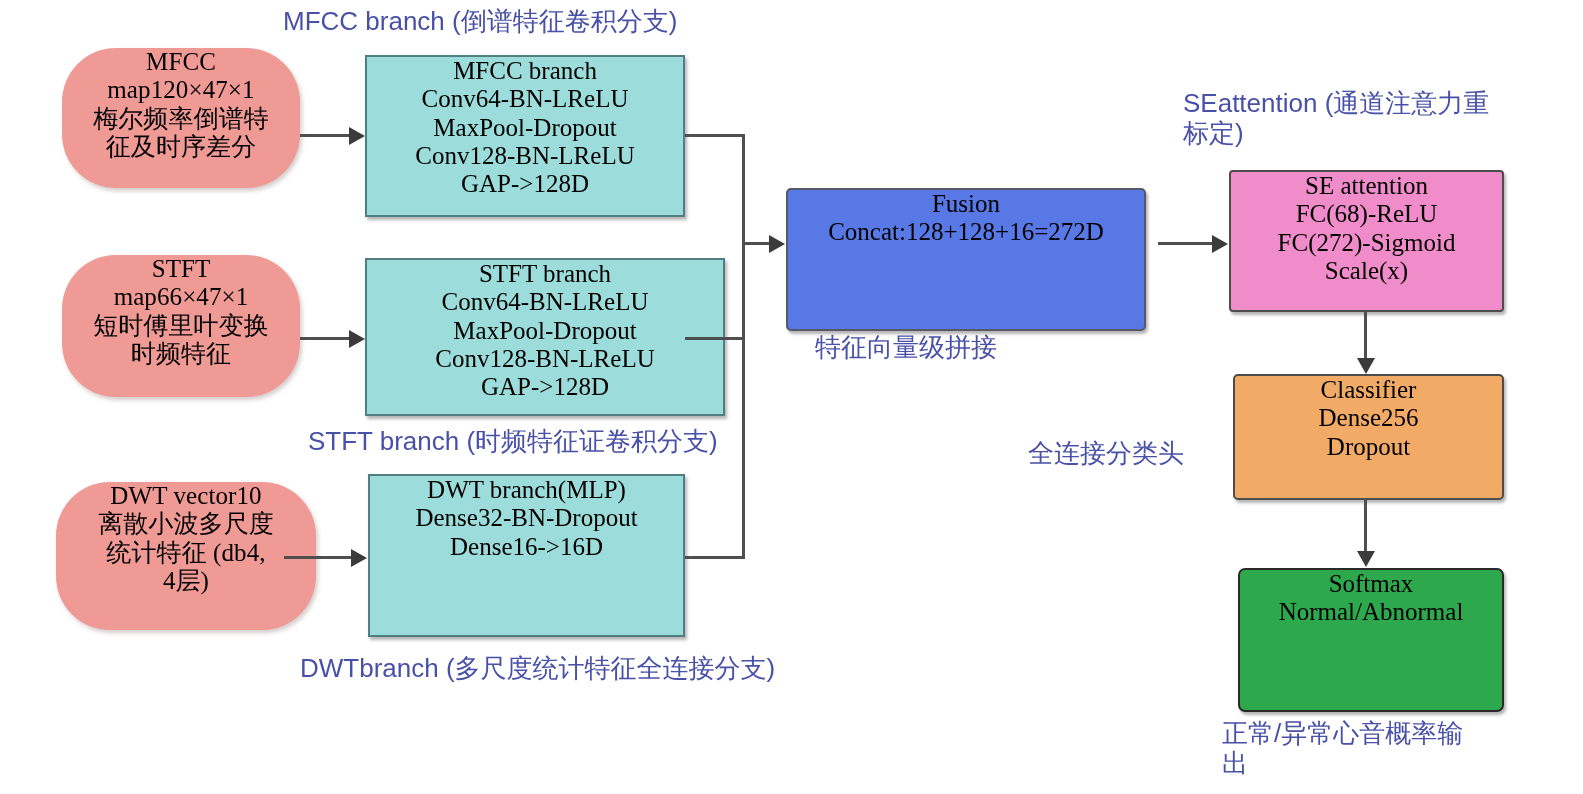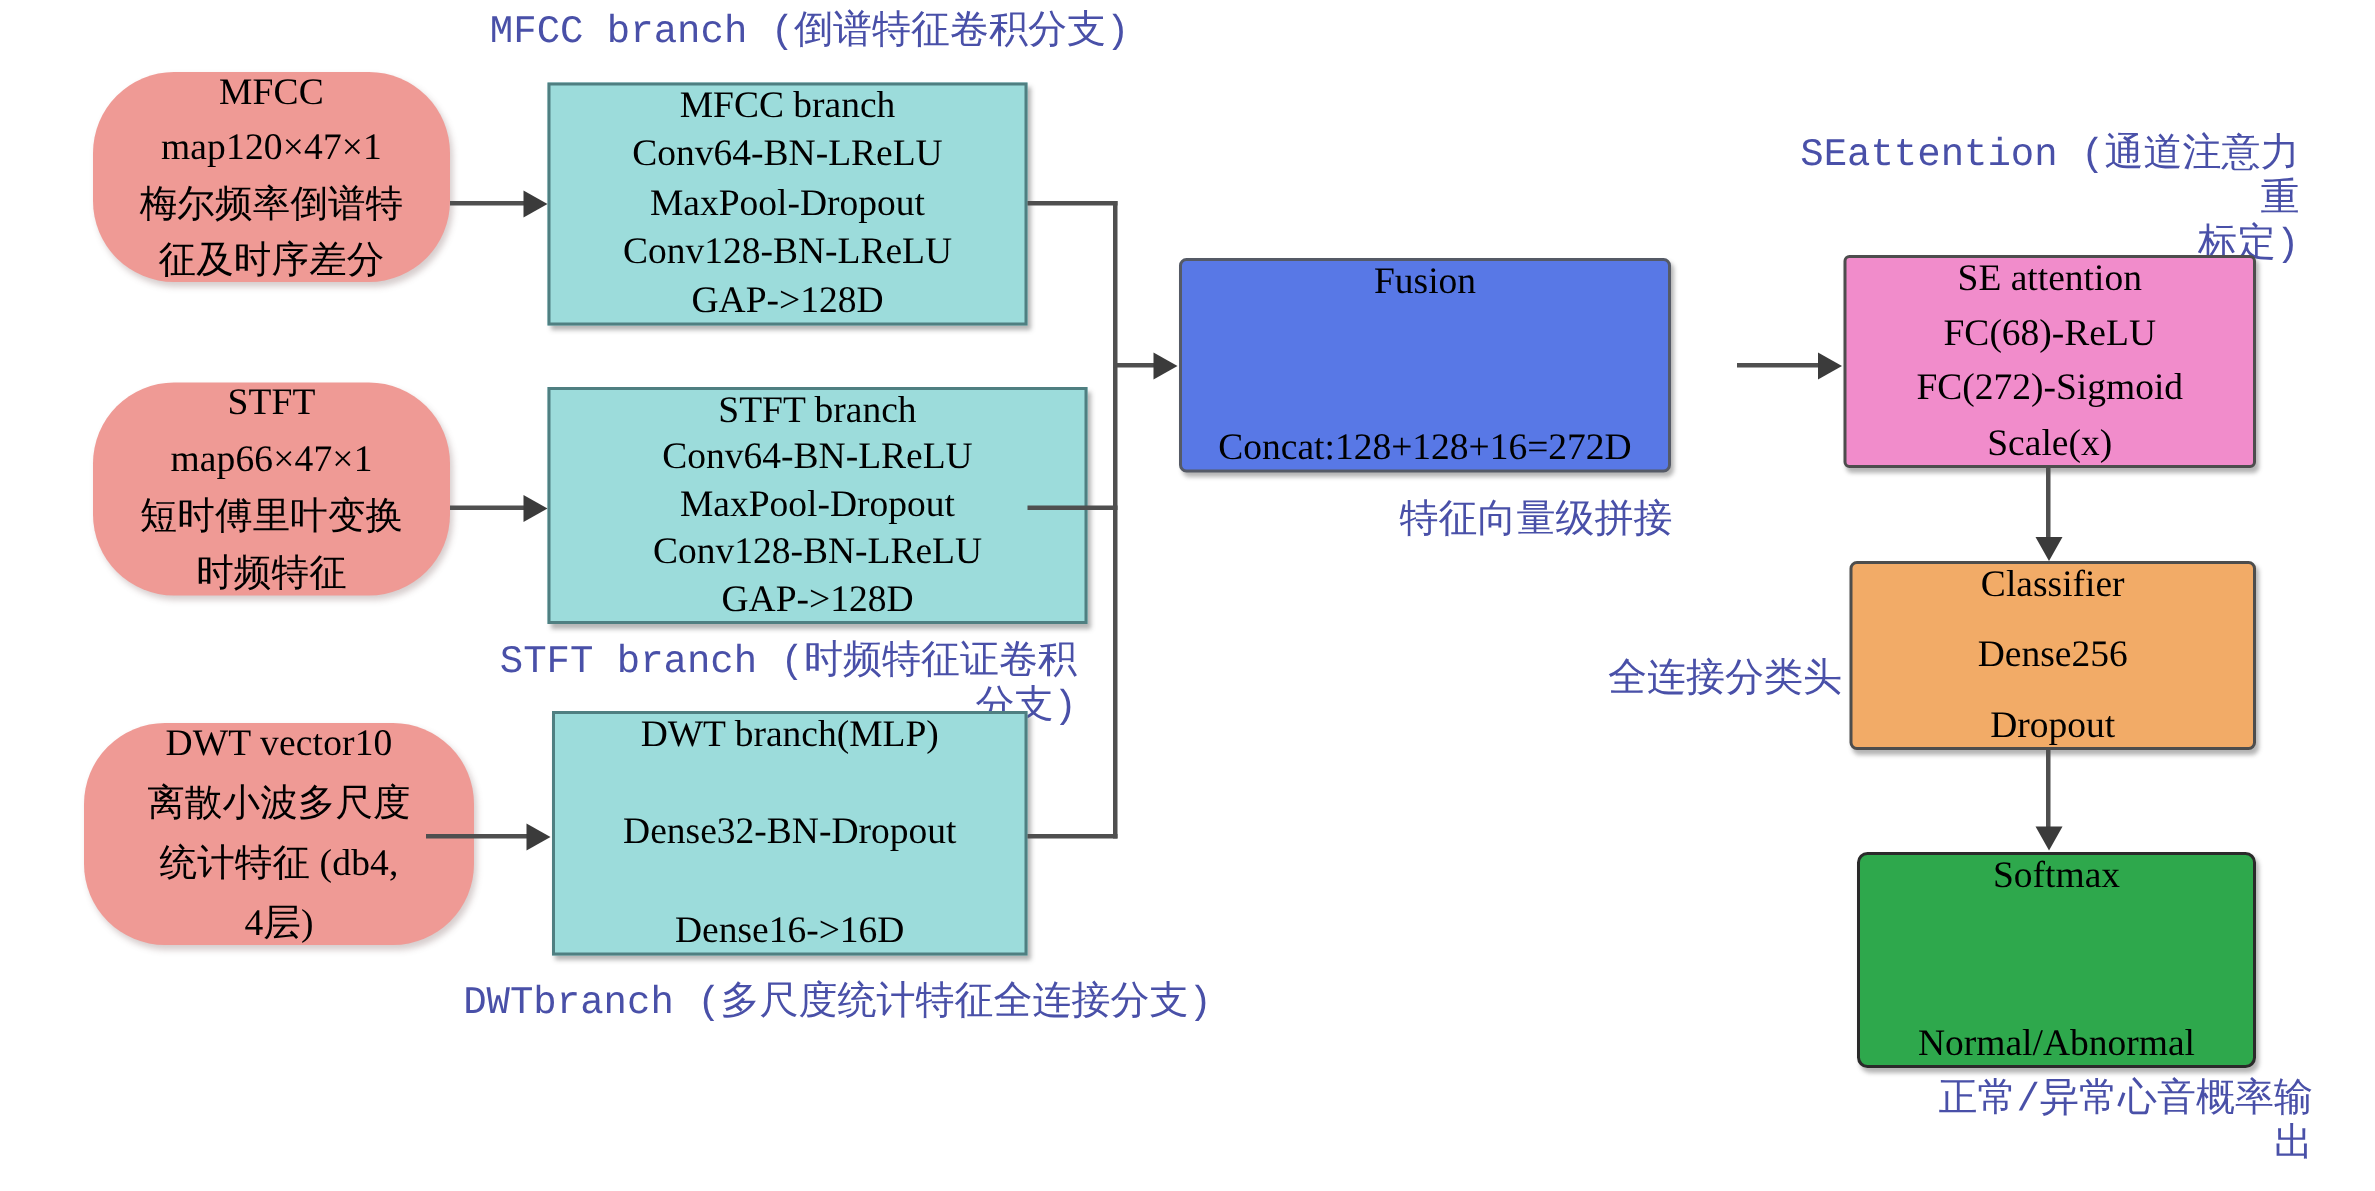--- a/index.html
+++ b/index.html
@@ -17,21 +17,21 @@
     overflow:hidden;
   }
 
   
   .node{
     position:absolute;
     box-sizing:border-box;
     display:flex;
     flex-direction:column;
     align-items:center;
-    justify-content:space-between;
+    justify-content:flex-start;
     text-align:center;
     line-height:1.13;
     color:#000;
     white-space:pre-line;
     border:2px solid #4a4a4a;
     box-shadow:2px 3px 3px rgba(90,90,90,.45);
   }
 
   .node .line{display:block;}
 
@@ -83,23 +83,23 @@
     border-radius:7px;
     font-size:25px;
   }
 
   
   .caption{
     position:absolute;
     color:#4950a8;
     font-size:26px;
     line-height:1.16;
-    text-align:right;
+    text-align:left;
     white-space:pre-line;
-    font-family:Liberation Mono, monospace;
+    font-family:Liberation Sans, sans-serif;
   }
 
   
   .edge{
     position:absolute;
     background:#4f4f4f;
   }
   .h{height:3px;}
   .v{width:3px;}
 
@@ -175,21 +175,21 @@
     <span class="line">Conv128-BN-LReLU</span>
     <span class="line">GAP-&gt;128D</span>
   </div>
 
   <div class="node branch" style="left:368px;top:474px;width:317px;height:163px;">
     <span class="line">DWT branch(MLP)</span>
     <span class="line">Dense32-BN-Dropout</span>
     <span class="line">Dense16-&gt;16D</span>
   </div>
 
-  <div class="node fusion" style="left:786px;top:172px;width:328px;height:143px;">
+  <div class="node fusion" style="left:786px;top:188px;width:360px;height:143px;">
     <span class="line">Fusion</span>
     <span class="line">Concat:128+128+16=272D</span>
   </div>
 
   <div class="node se" style="left:1229px;top:170px;width:275px;height:142px;">
     <span class="line">SE attention</span>
     <span class="line">FC(68)-ReLU</span>
     <span class="line">FC(272)-Sigmoid</span>
     <span class="line">Scale(x)</span>
   </div>

